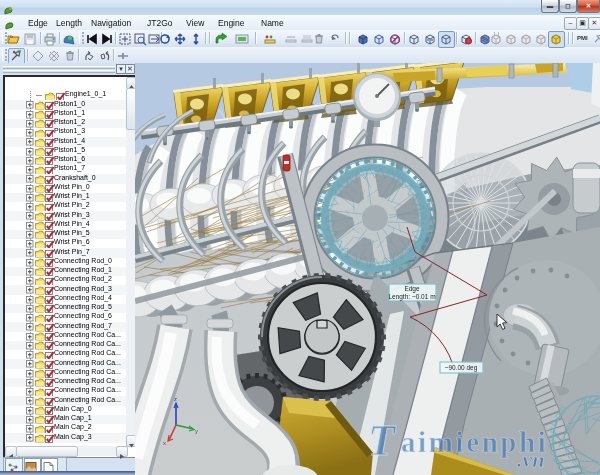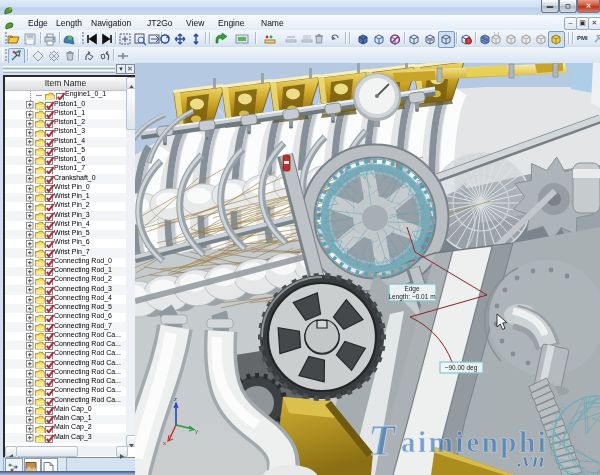--- a/index.html
+++ b/index.html
@@ -256,21 +256,20 @@
 <div class="abs" style="left:113px;top:49px;width:1px;height:12px;background:#aabccf;border-right:1px solid #f8fafc"></div>
 <svg class="abs" style="left:116px;top:49px" width="14" height="14">
       <path d="M2 7 H6 M8 7 H12 M7 4 V10" stroke="#556" stroke-width="1.2"></path>
     </svg>
   <div class="abs" id="leftpanel">
     <div class="abs griprow" style="top:3px;"></div>
     <div class="abs griprow" style="top:7px;"></div>
     <div class="abs ptopbtn" style="left:116px;">▾</div>
     <div class="abs ptopbtn" style="left:125px;">✕</div>
     <div class="abs" id="treebox">
-      <div class="abs" id="treehdr">Item Name</div>
       <div class="abs" id="treerows">
 <div class="abs" style="left:0;top:0.00px;width:121px;height:9.25px;background:#fff"></div>
           <div class="abs" style="left:25px;top:0.00px;width:1px;height:9.25px;background:repeating-linear-gradient(#999 0,#999 1px,transparent 1px,transparent 2px)"></div>
           <div class="abs" style="left:31px;top:4.00px;width:6px;height:1px;background:#999"></div>
           <svg class="abs" style="left:40px;top:0.5px" width="10" height="9">
             <path d="M0.5 2.5 L3.5 2.5 L4.5 1 L8 1.5 L8 3 L9.5 3 L9 8 L0.5 8 Z" fill="#f3d64a" stroke="#9a7a10" stroke-width="0.7"></path>
             <path d="M1 4 L9.3 3.6 L9 8 L0.8 8 Z" fill="#fbe98e"></path>
           </svg>
           <svg class="abs" style="left:51px;top:0.5px" width="10" height="9">
             <rect x="0.5" y="1.5" width="7" height="7" fill="#fff" stroke="#7a7a7a" stroke-width="0.9"></rect>

